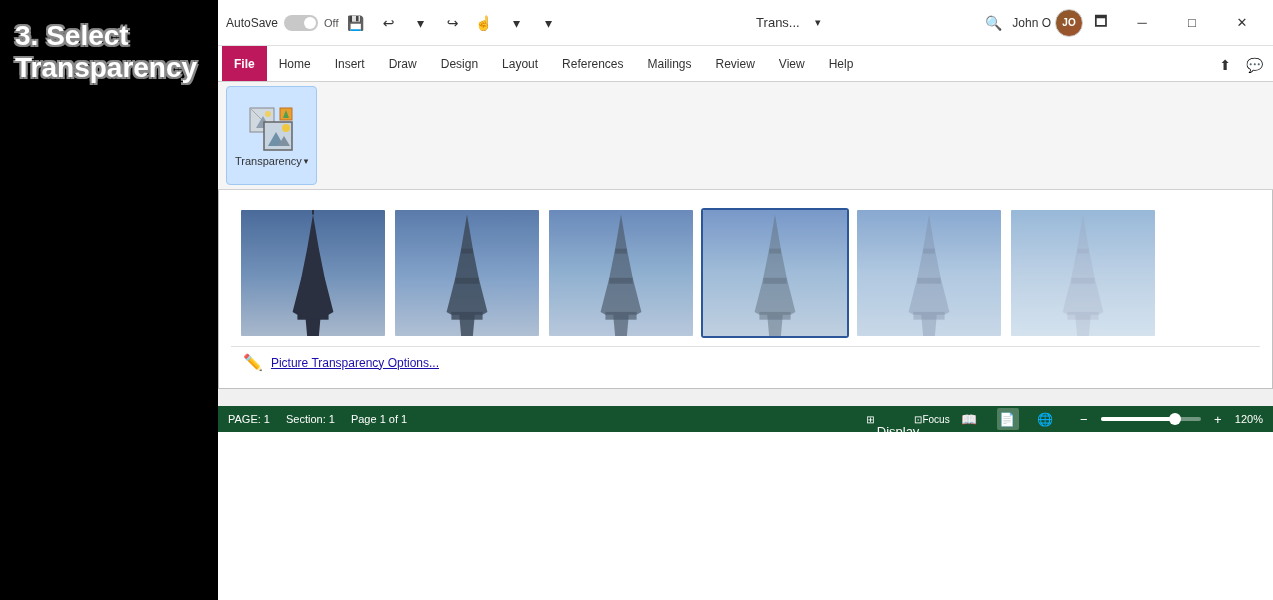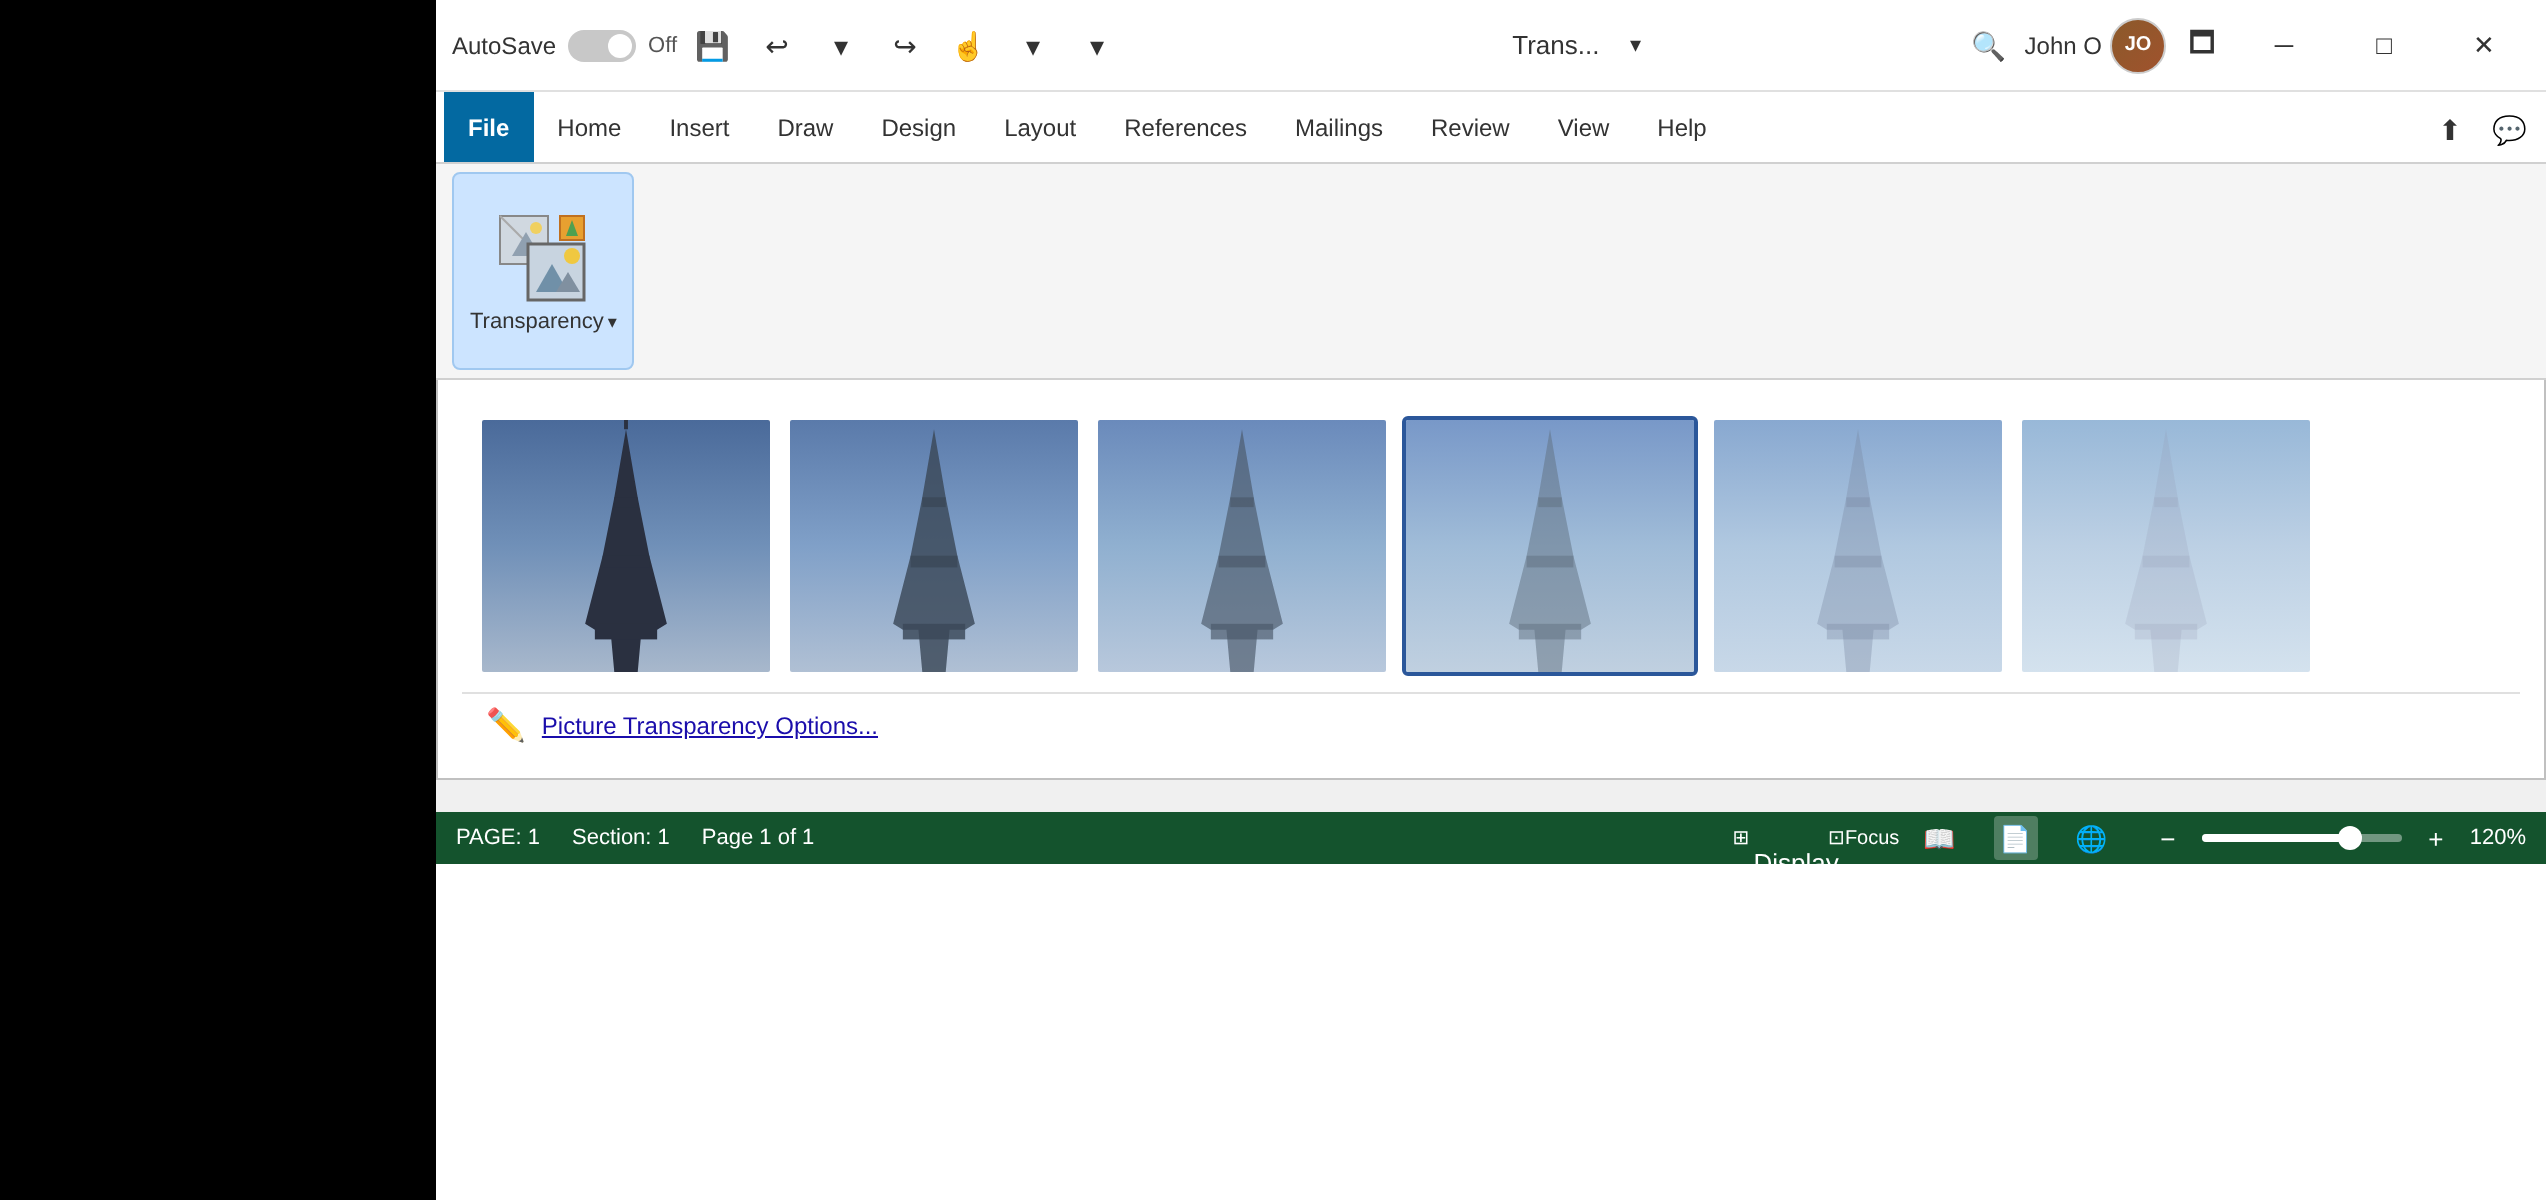--- a/index.html
+++ b/index.html
@@ -127,21 +127,21 @@
       font-size: 12px;
       cursor: pointer;
       color: #333;
       border: none;
       background: none;
       height: 100%;
       display: flex;
       align-items: center;
     }
     .tab.active-file {
-      background: #0369a1;
+      background: #be185d;
       color: #fff;
       font-weight: 600;
     }
     .tab.active-picture-format {
       color: #2B579A;
       font-weight: 700;
       border-bottom: 2px solid #2B579A;
     }
     .tab-spacer { flex: 1; }
     .ribbon-right-icons {
@@ -299,20 +299,21 @@
       display: flex; align-items: center; justify-content: center;
       font-size: 13px;
       border-radius: 2px;
     }
     .view-btn.active-view { background: rgba(255,255,255,0.25); }
   </style>
 </head>
 <body>
 
 <div id="left-panel">
+  <div class="instruction-text">3. Select Transparency</div>
 </div>
 
 <div id="word-ui">
 
   <div id="title-bar">
     <div class="title-autosave">
       <span>AutoSave</span>
       <div class="toggle-off">
         <div class="toggle-knob"></div>
       </div>

